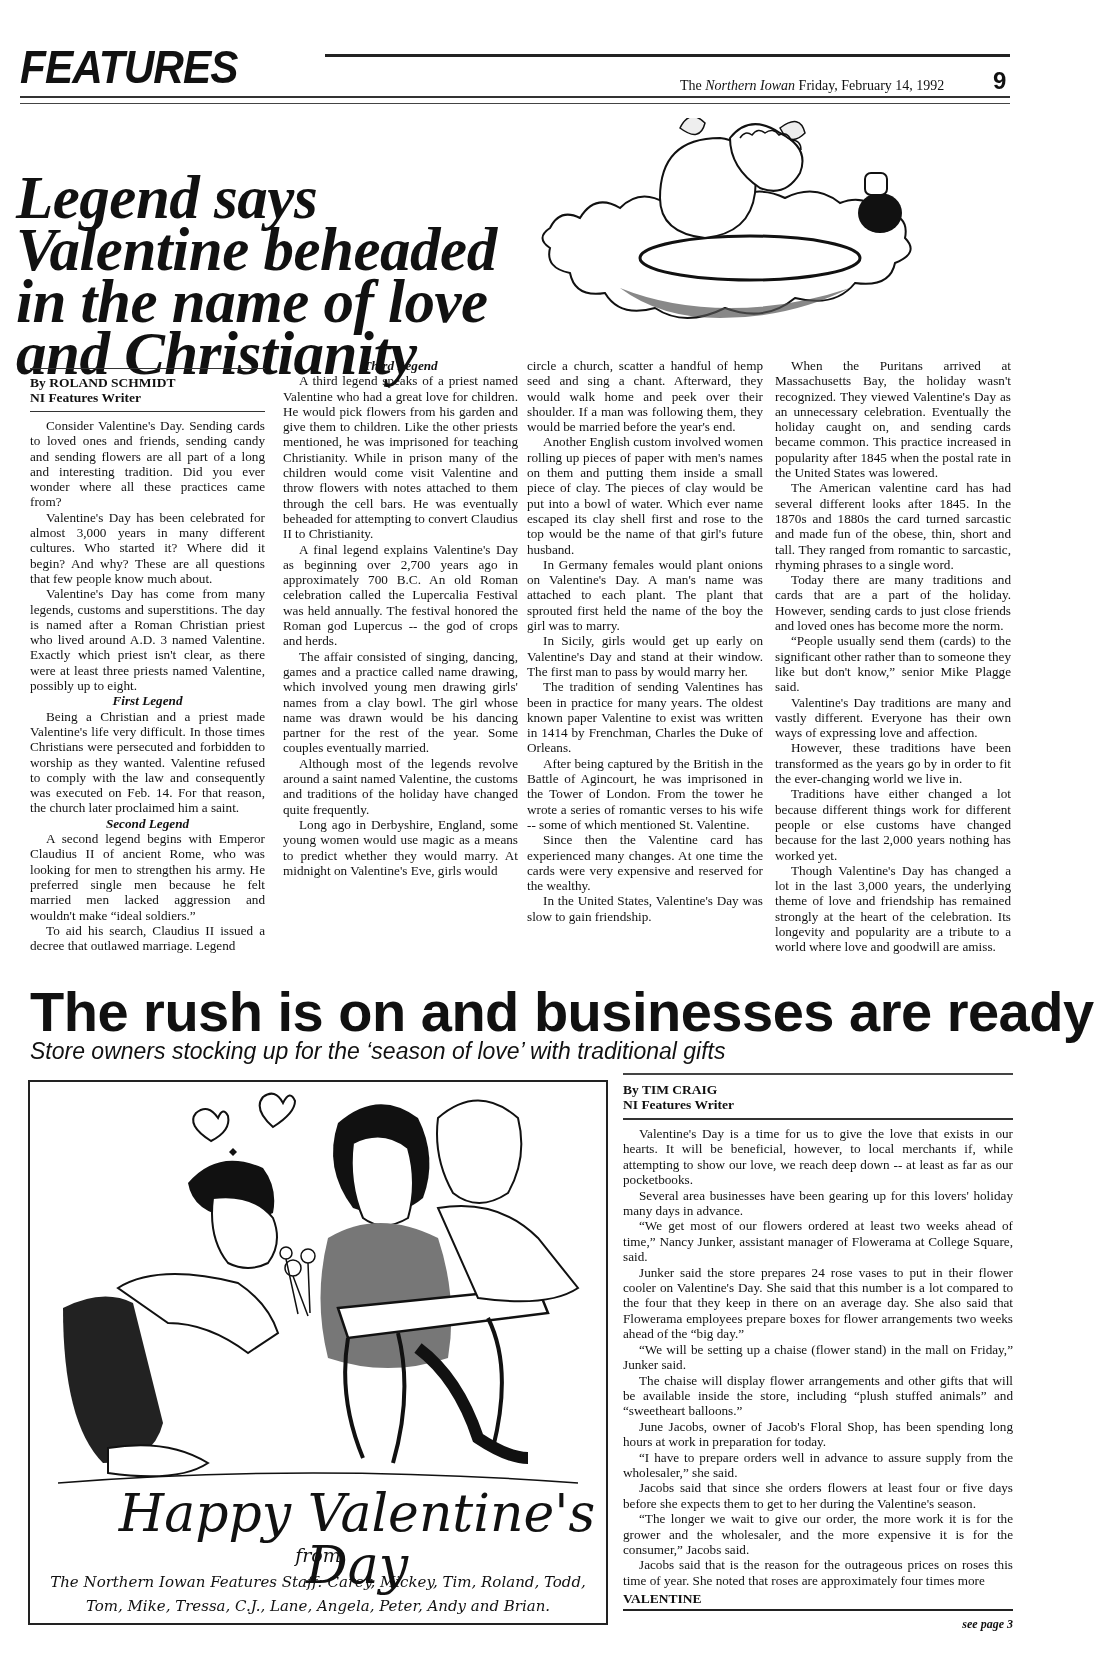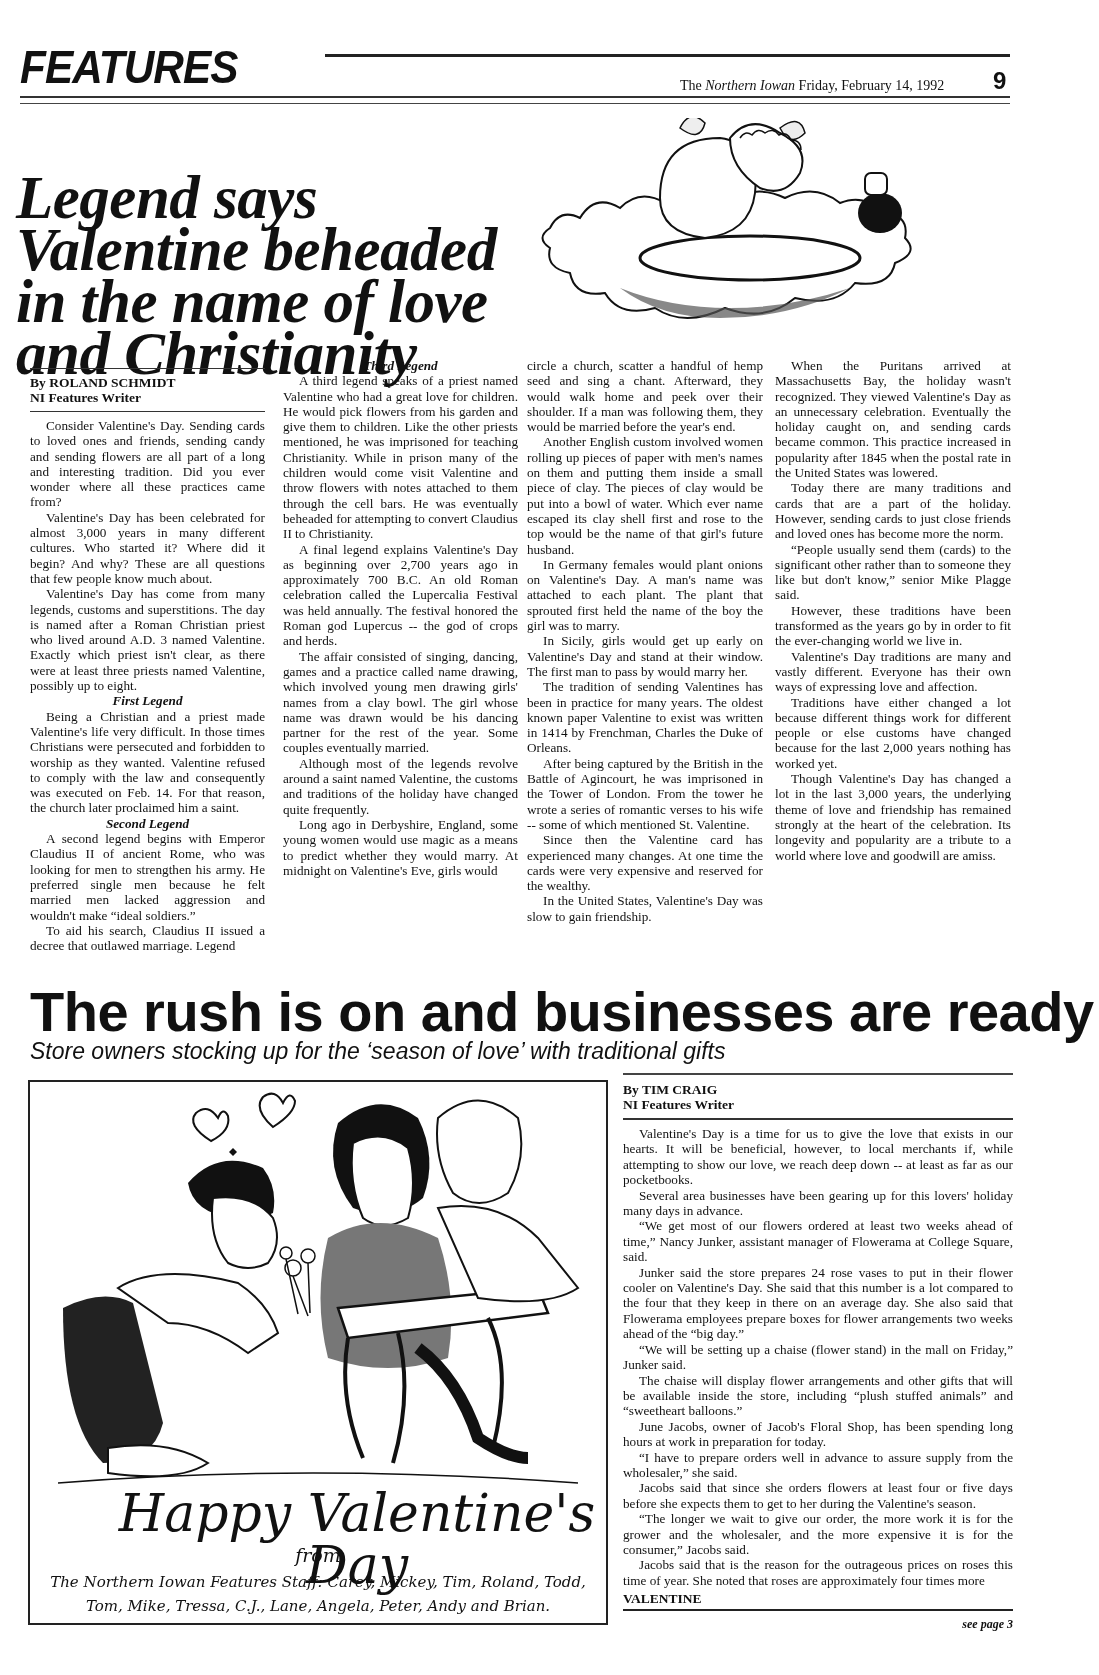--- a/index.html
+++ b/index.html
@@ -112,24 +112,25 @@
   <p>In Germany females would plant onions on Valentine's Day. A man's name was attached to each plant. The plant that sprouted first held the name of the boy the girl was to marry.</p>
   <p>In Sicily, girls would get up early on Valentine's Day and stand at their window. The first man to pass by would marry her.</p>
   <p>The tradition of sending Valentines has been in practice for many years. The oldest known paper Valentine to exist was written in 1414 by Frenchman, Charles the Duke of Orleans.</p>
   <p>After being captured by the British in the Battle of Agincourt, he was imprisoned in the Tower of London. From the tower he wrote a series of romantic verses to his wife -- some of which mentioned St. Valentine.</p>
   <p>Since then the Valentine card has experienced many changes. At one time the cards were very expensive and reserved for the wealthy.</p>
   <p>In the United States, Valentine's Day was slow to gain friendship.</p>
 </div>
 
 <div class="abs col col4">
   <p>When the Puritans arrived at Massachusetts Bay, the holiday wasn't recognized. They viewed Valentine's Day as an unnecessary celebration. Eventually the holiday caught on, and sending cards became common. This practice increased in popularity after 1845 when the postal rate in the United States was lowered.</p>
+  <p>The American valentine card has had several different looks after 1845. In the 1870s and 1880s the card turned sarcastic and made fun of the obese, thin, short and tall. They ranged from romantic to sarcastic, rhyming phrases to a single word.</p>
   <p>Today there are many traditions and cards that are a part of the holiday. However, sending cards to just close friends and loved ones has become more the norm.</p>
   <p>“People usually send them (cards) to the significant other rather than to someone they like but don't know,” senior Mike Plagge said.</p>
+  <p>Valentine's Day traditions are many and vastly different. Everyone has their own ways of expressing love and affection.</p>
   <p>However, these traditions have been transformed as the years go by in order to fit the ever-changing world we live in.</p>
-  <p>Valentine's Day traditions are many and vastly different. Everyone has their own ways of expressing love and affection.</p>
   <p>Traditions have either changed a lot because different things work for different people or else customs have changed because for the last 2,000 years nothing has worked yet.</p>
   <p>Though Valentine's Day has changed a lot in the last 3,000 years, the underlying theme of love and friendship has remained strongly at the heart of the celebration. Its longevity and popularity are a tribute to a world where love and goodwill are amiss.</p>
 </div>
 
 <div class="abs headline2">The rush is on and businesses are ready</div>
 <div class="abs deck2">Store owners stocking up for the ‘season of love’ with traditional gifts</div>
 
 <div class="abs adbox">
   <svg class="ad-art" viewBox="0 0 560 410">
     <g fill="none" stroke="#111" stroke-width="2">

